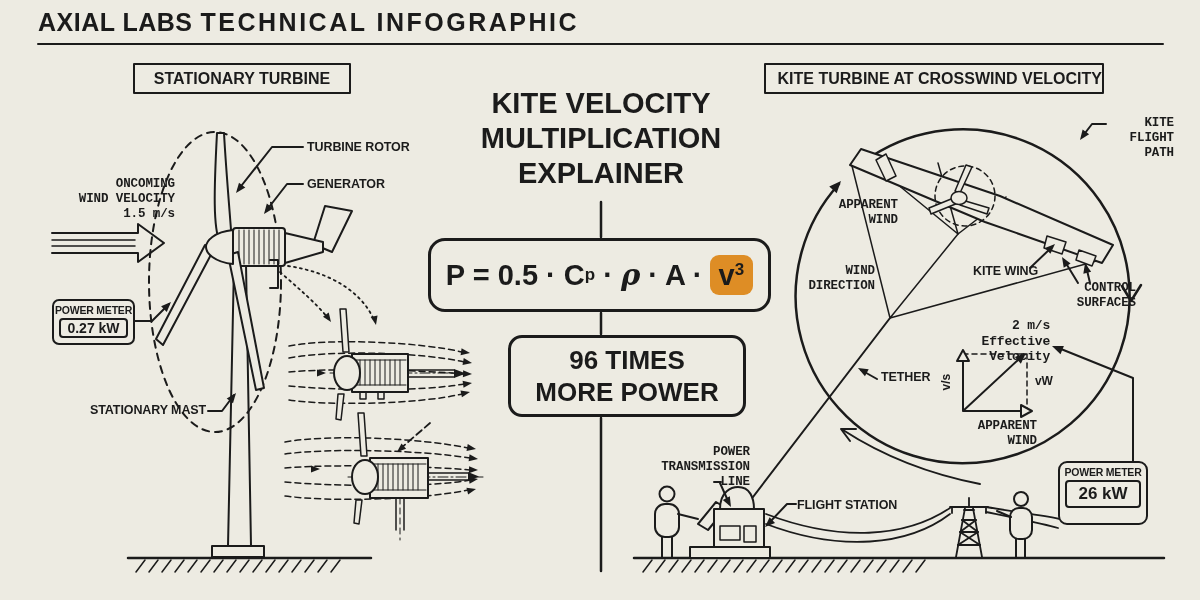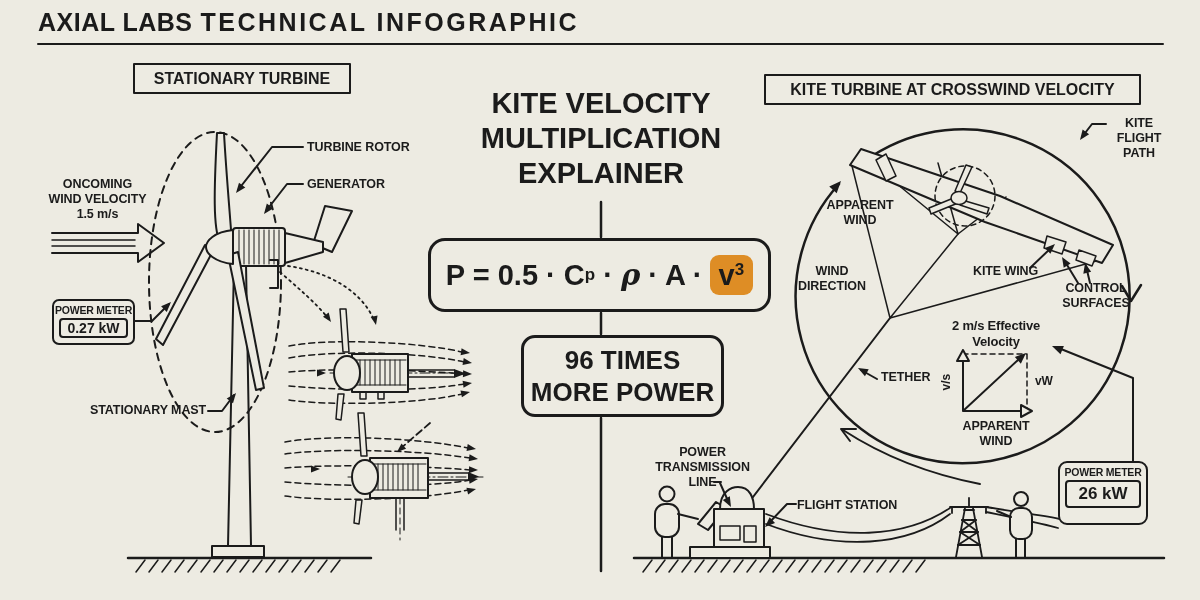--- a/index.html
+++ b/index.html
@@ -2,21 +2,21 @@
 <html style="--bg: #EDEBE2; --ink: #1B1B1B; --accent: #DE8D25;"><head>
 <meta charset="utf-8">
 <style>
   :root{ --bg:#EDEBE2; --ink:#1B1B1B; --accent:#DE8D25; }
   *{margin:0;padding:0;box-sizing:border-box;}
   html,body{width:1200px;height:600px;}
   body{background:var(--bg);font-family:"Liberation Sans","DejaVu Sans",sans-serif;color:var(--ink);position:relative;overflow:hidden;}
   #stage{position:absolute;inset:0;width:1200px;height:600px;}
   svg.art{position:absolute;left:0;top:0;z-index:1;}
   .lbl{position:absolute;z-index:2;font-weight:700;font-size:12.5px;line-height:1.2;letter-spacing:-0.1px;color:var(--ink);white-space:pre-line;}
-  .ctr{text-align:center;}
+  .ctr{text-align:right;font-family:Liberation Mono, monospace;}
   .hdr{position:absolute;left:38px;top:8px;z-index:2;font-size:25px;letter-spacing:.5px;white-space:nowrap;}
   .hdr .brand{font-weight:800;}
   .hdr .rest{font-weight:600;letter-spacing:2.5px;margin-left:8px;}
   .badge{position:absolute;z-index:2;border:2.5px solid var(--ink);border-radius:1px;display:flex;align-items:center;justify-content:center;font-weight:700;font-size:16px;background:var(--bg);}
   .meter{position:absolute;z-index:2;border:2px solid var(--ink);border-radius:7px;background:var(--bg);text-align:center;}
   .meter .mt{font-size:10.5px;font-weight:700;padding-top:3px;letter-spacing:-0.2px;}
   .meter .mv{border:2px solid var(--ink);border-radius:4px;margin:2px 5px 5px;font-weight:700;}
   .fbox{position:absolute;z-index:2;border:3px solid var(--ink);border-radius:17px;background:var(--bg);display:flex;align-items:center;justify-content:center;font-weight:700;font-size:29px;white-space:pre;}
   .fbox .rho{font-family:"DejaVu Serif",serif;font-style:italic;font-weight:700;}
   .fbox sub{font-size:17px;}
@@ -275,21 +275,21 @@
 </g>
 </svg>
 
   <div class="hdr">
     <span class="brand">AXIAL LABS</span><span class="rest">TECHNICAL INFOGRAPHIC</span>
   </div>
 
   <div class="badge" style="left:133px;top:63px;width:218px;height:31px;">
     <span>STATIONARY TURBINE</span>
   </div>
-  <div class="badge" style="left:764px;top:74px;width:377px;height:31px;">
+  <div class="badge" style="left:764px;top:63px;width:340px;height:31px;justify-content:flex-end;">
     <span>KITE TURBINE AT CROSSWIND VELOCITY</span>
   </div>
 
   <div class="lbl ctr" style="left:20px;top:177px;width:155px;">ONCOMING
 WIND VELOCITY
 1.5 m/s</div>
   <div class="lbl" style="left:307px;top:140px;">TURBINE ROTOR</div>
   <div class="lbl" style="left:307px;top:177px;">GENERATOR</div>
   <div class="lbl" style="left:90px;top:403px;">STATIONARY MAST</div>
 
@@ -299,21 +299,21 @@
   </div>
 
   <div class="title" style="left:440px;top:86px;width:322px;">KITE VELOCITY
 MULTIPLICATION
 EXPLAINER</div>
 
   <div class="fbox" style="left:428px;top:238px;width:343px;height:74px;">
     <span>P = 0.5 · C</span><sub>p</sub><span> · </span><span class="rho">ρ</span><span> · A ·</span><span class="vhl"><span>v</span><sup>3</sup></span>
   </div>
 
-  <div class="rbox" style="left:521px;top:335px;width:203px;height:82px;">96 TIMES
+  <div class="rbox" style="left:508px;top:335px;width:238px;height:82px;">96 TIMES
 MORE POWER</div>
 
   <div class="lbl ctr" style="left:1104px;top:116px;width:70px;">KITE
 FLIGHT
 PATH</div>
   <div class="lbl ctr" style="left:822px;top:198px;width:76px;">APPARENT
 WIND</div>
   <div class="lbl ctr" style="left:789px;top:264px;width:86px;">WIND
 DIRECTION</div>
   <div class="lbl" style="left:973px;top:264px;">KITE WING</div>

